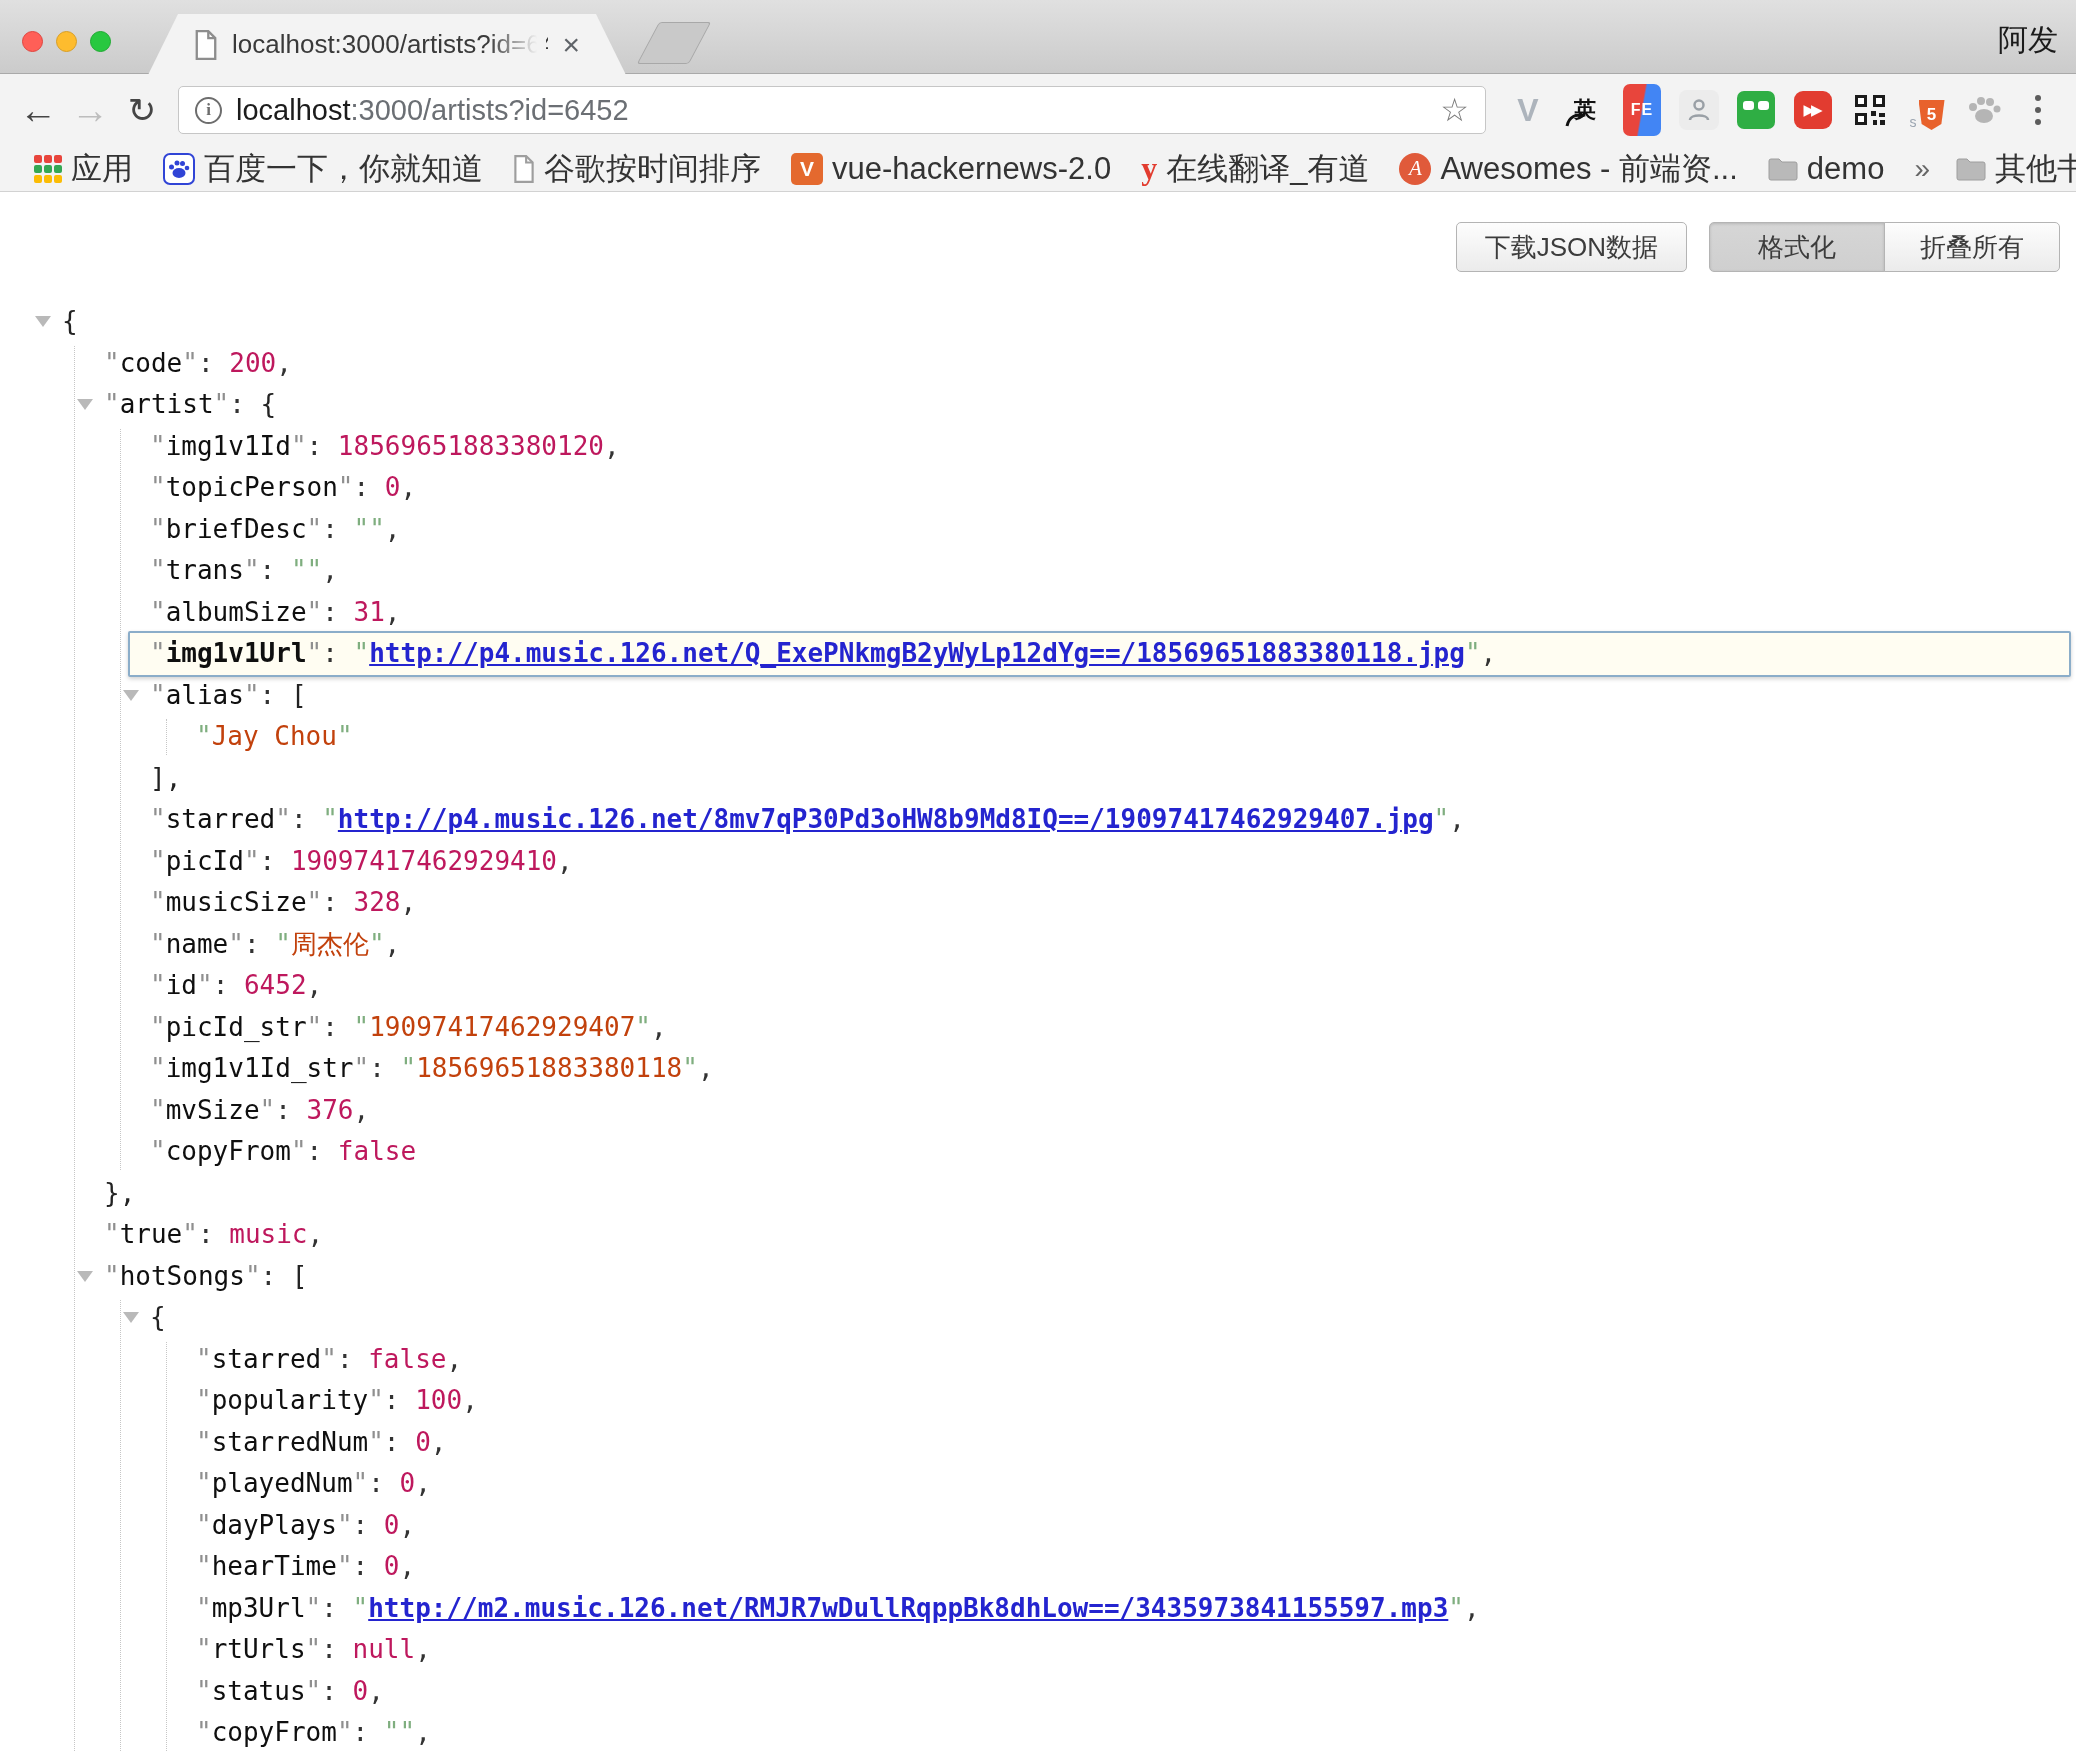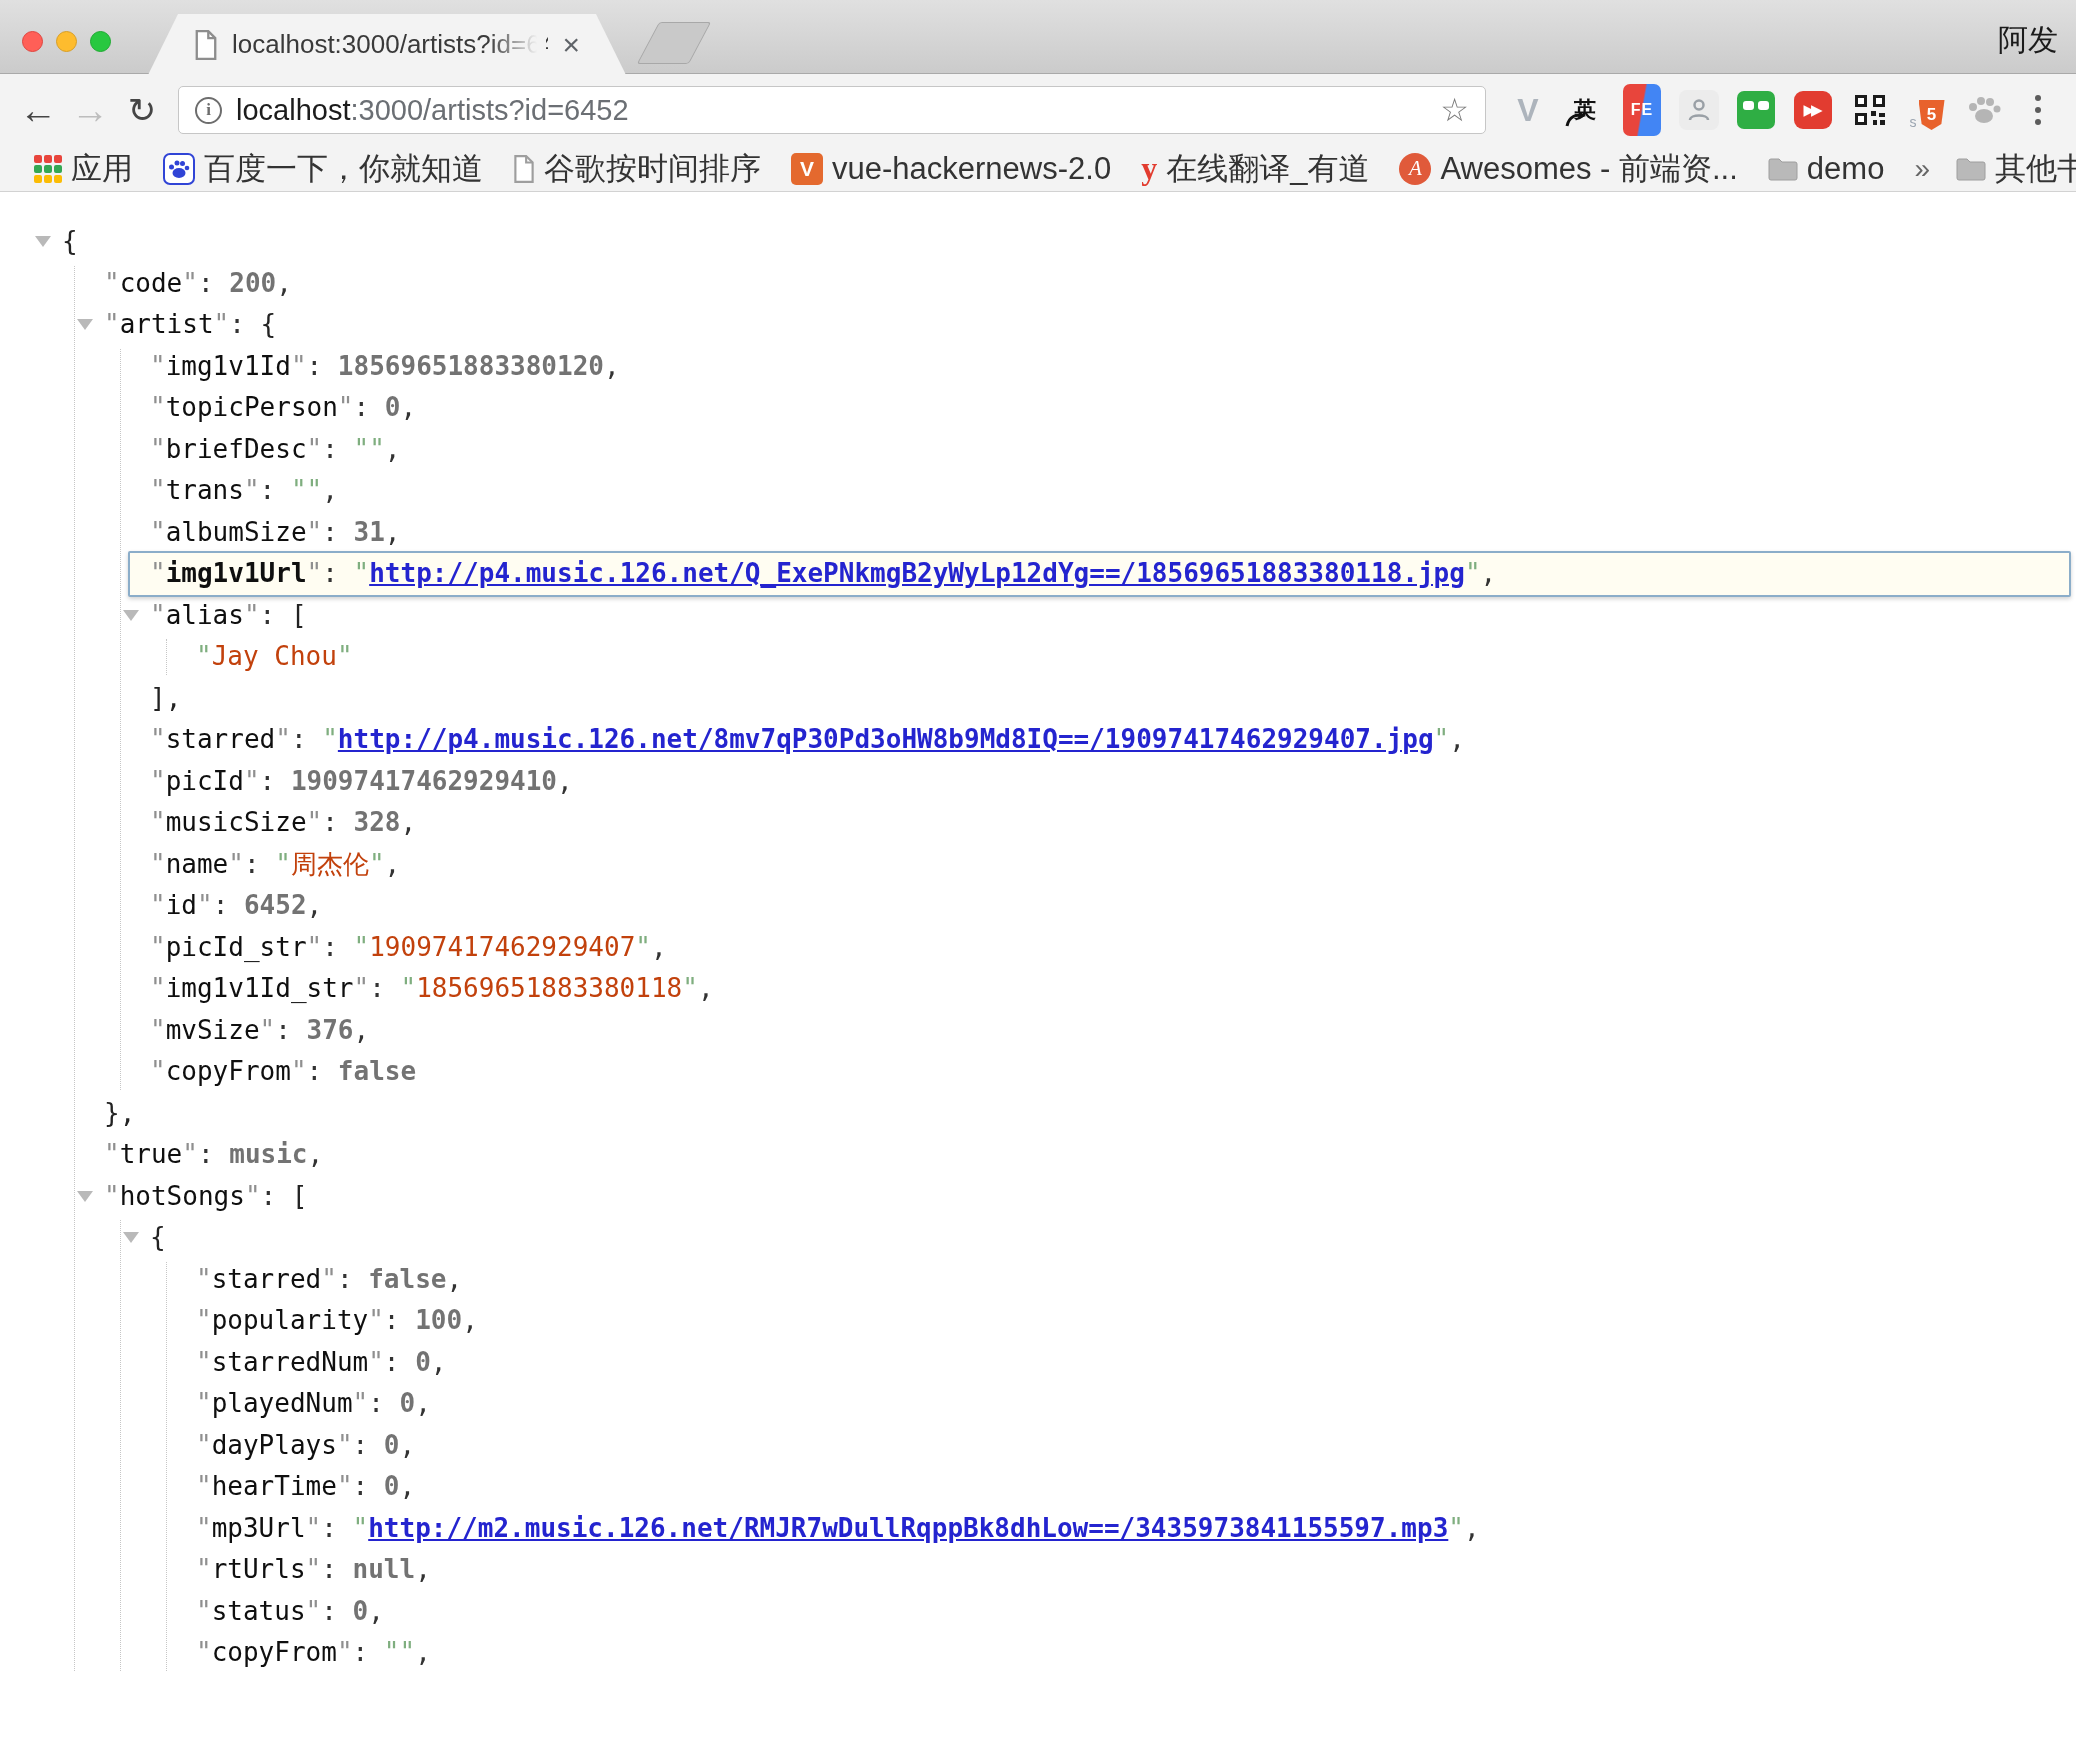--- a/index.html
+++ b/index.html
@@ -107,21 +107,21 @@
   
   .json { position:relative; margin-top:29px; height:1453px; overflow:hidden;
     font-family:"DejaVu Sans Mono", monospace; font-size:26px; }
   .jrow { position:relative; height:41.5px; line-height:41.5px; white-space:pre; z-index:0; }
   .tg { position:absolute; top:15px; width:0; height:0; border-left:8px solid transparent;
     border-right:8px solid transparent; border-top:11px solid #b9b9b9; }
   .q  { color:#8f8f8f; }
   .k  { color:#0f0f0f; }
   .p  { color:#333; }
   .b  { color:#222; }
-  .n  { color:#737373; font-weight:bold;margin-top:9px; }
+  .n  { color:#be185d; font-weight:normal;margin-top:9px; }
   .s  { color:#c2410c; }
   .sq { color:#7fae7f; }
   a.l { color:#2424cf; font-weight:bold; text-decoration:underline; }
   .guide { position:absolute; width:0; border-left:1px dotted #c6c6c6; }
   .jrow.sel::before { content:''; position:absolute; left:128px; right:5px; top:-2px;
     bottom:-2px; background:#fffdf2; border:2px solid #8badc9; border-radius:2px;
     box-shadow:0 2px 4px rgba(0,0,0,.18); z-index:-1; }
   .jrow.sel .k { font-weight:bold; }
 </style>
 </head>
@@ -293,20 +293,27 @@
           <svg width="30" height="24" viewBox="0 0 30 24">
             <path d="M1 4 a2 2 0 0 1 2-2 h8 l3 3 h13 a2 2 0 0 1 2 2 v14 a2 2 0 0 1 -2 2 h-24 a2 2 0 0 1 -2-2 z" fill="#b9b9b9" stroke="#9e9e9e"></path>
           </svg>
         </span>
       <span class="bm-label">其他书签</span>
     </span>
   </span>
 </div>
 
 <div class="page">
+  <div class="actions">
+    <button class="btn">下载JSON数据</button>
+    <span class="btn-group">
+      <button class="btn active">格式化</button>
+      <button class="btn">折叠所有</button>
+    </span>
+  </div>
   <div class="json">
       <div class="guide" style="left: 74px; top: 44.5px; height: 1405px;"></div>
       <div class="guide" style="left: 120px; top: 127.5px; height: 741px;"></div>
       <div class="guide" style="left: 166px; top: 418px; height: 35.5px;"></div>
       <div class="guide" style="left: 120px; top: 999px; height: 450.5px;"></div>
       <div class="guide" style="left: 166px; top: 1040.5px; height: 409px;"></div>
       <div class="jrow" style="padding-left: 62px;"><span class="tg" style="left: 35px;"></span><span class="b">{</span></div>
       <div class="jrow" style="padding-left: 104px;"><span class="q">"</span><span class="k">code</span><span class="q">"</span><span class="p">: </span><span class="n">200</span><span class="p">,</span></div>
       <div class="jrow" style="padding-left: 104px;"><span class="tg" style="left: 77px;"></span><span class="q">"</span><span class="k">artist</span><span class="q">"</span><span class="p">: </span><span class="b">{</span></div>
       <div class="jrow" style="padding-left: 150px;"><span class="q">"</span><span class="k">img1v1Id</span><span class="q">"</span><span class="p">: </span><span class="n">18569651883380120</span><span class="p">,</span></div>

